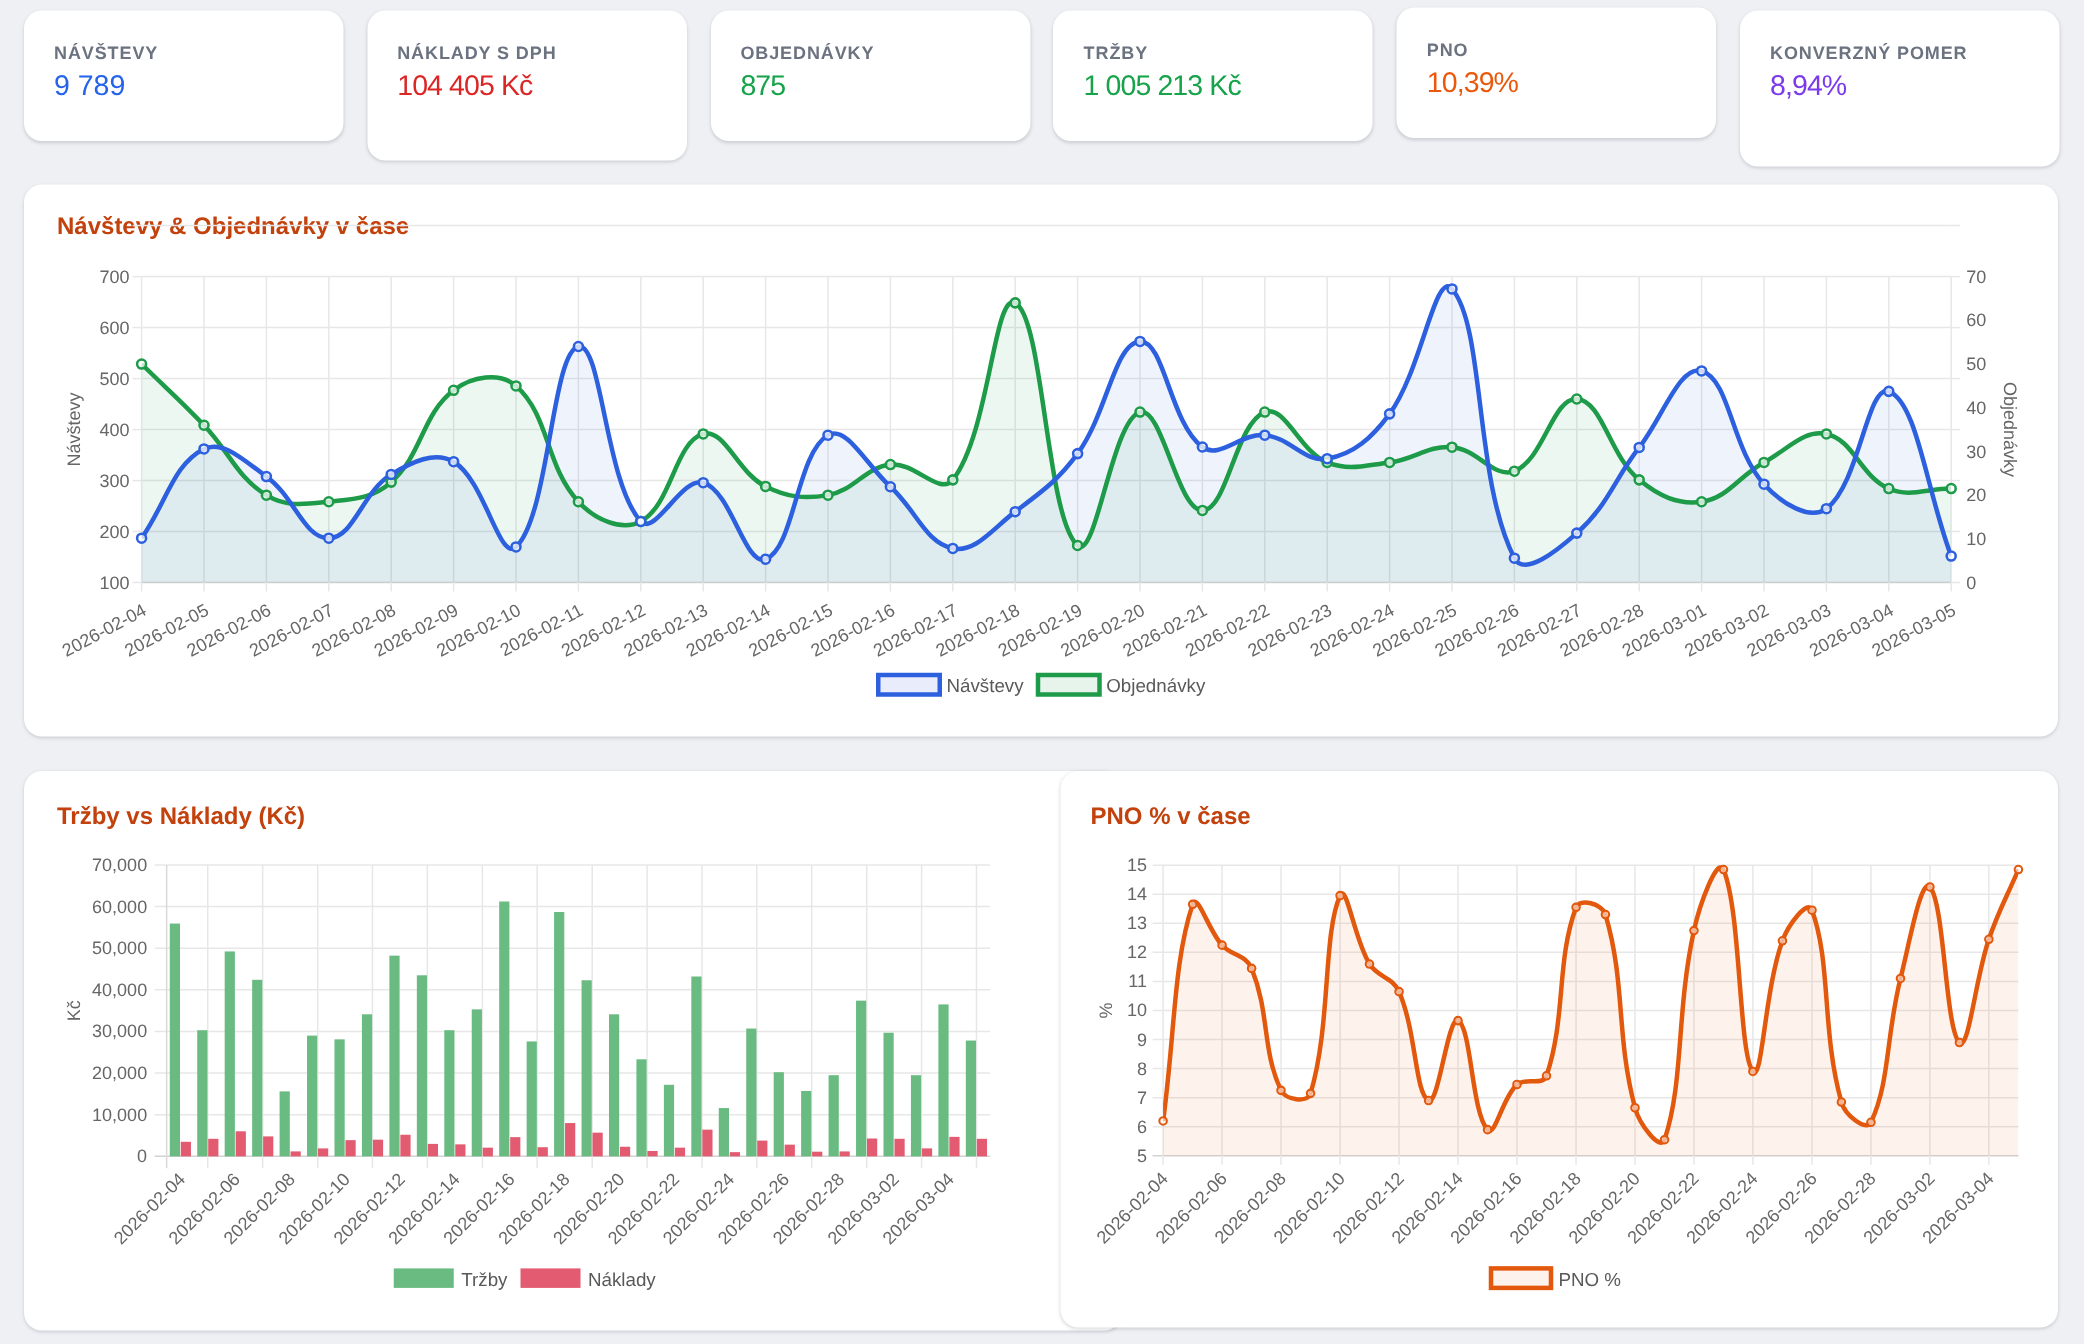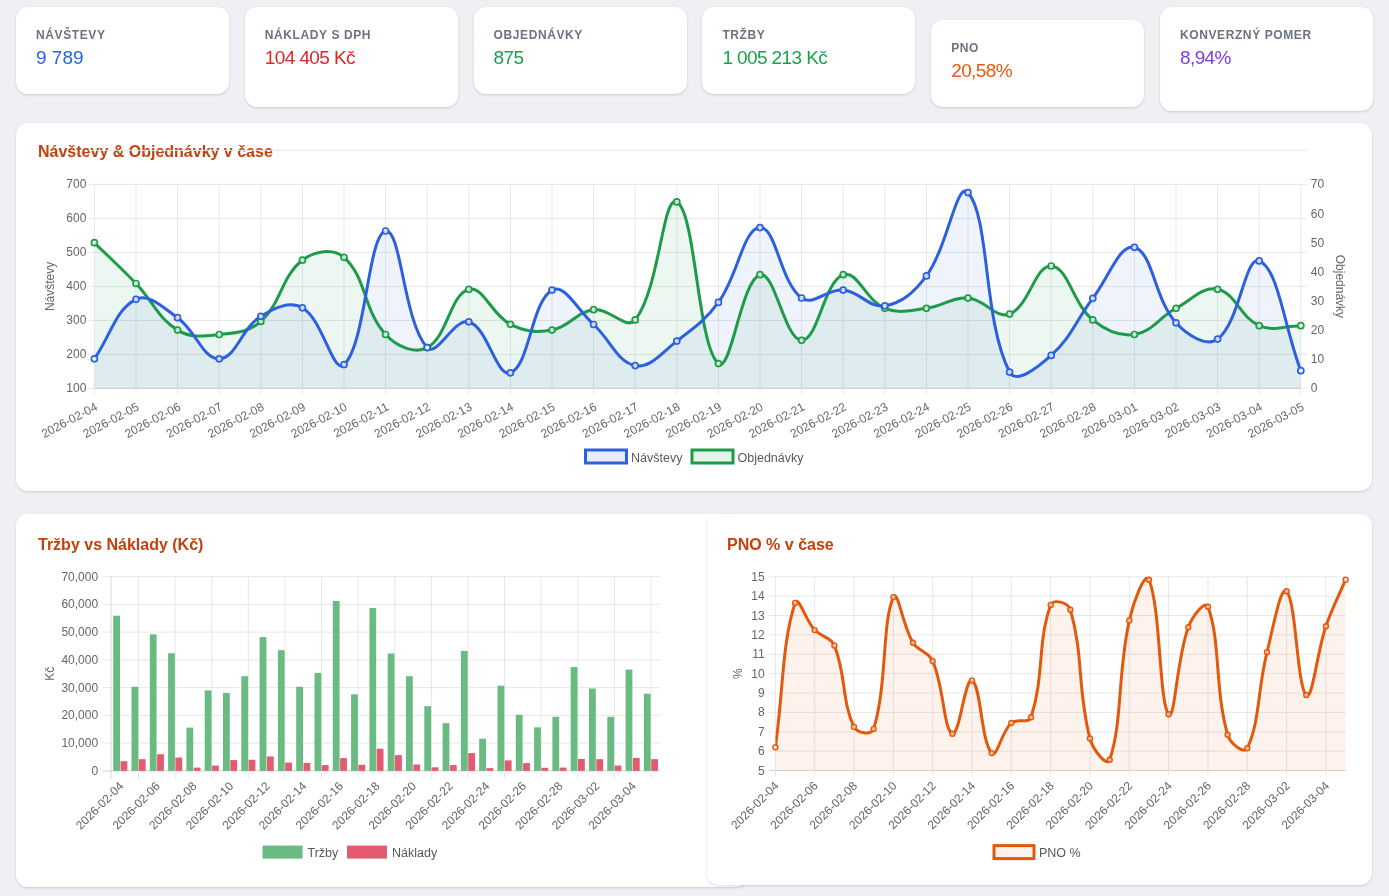--- a/index.html
+++ b/index.html
@@ -17,23 +17,23 @@
     <div class="kval" style="color:#dc2626">104 405 Kč</div>
   </div>
 <div class="card" style="left:473.6px;top:7px;width:213px;height:87px">
 <div class="klabel">OBJEDNÁVKY</div>
     <div class="kval" style="color:#16a34a">875</div>
   </div>
 <div class="card" style="left:702.4px;top:7px;width:213px;height:87px">
 <div class="klabel">TRŽBY</div>
     <div class="kval" style="color:#16a34a">1 005 213 Kč</div>
   </div>
-<div class="card" style="left:931.2px;top:20px;width:213px;height:87px">
+<div class="card" style="left:931.2px;top:5px;width:213px;height:87px">
 <div class="klabel">PNO</div>
-    <div class="kval" style="color:#ea580c">20,58%</div>
+    <div class="kval" style="color:#ea580c">10,39%</div>
   </div>
 <div class="card" style="left:1160.0px;top:7px;width:213px;height:104px">
 <div class="klabel">KONVERZNÝ POMER</div>
     <div class="kval" style="color:#7c3aed">8,94%</div>
   </div>
 <div class="card" style="left:16px;top:123px;width:1356px;height:368px">
 <div class="ctitle">Návštevy &amp; Objednávky v čase</div>
 <svg width="1356" height="368" viewBox="0 0 1356 368">
 <line x1="72.4" y1="265.4" x2="78.4" y2="265.4" stroke="#e7e7e7" stroke-width="1"></line>
 <line x1="1284.8000000000002" y1="265.4" x2="1290.8000000000002" y2="265.4" stroke="#e7e7e7" stroke-width="1"></line>

